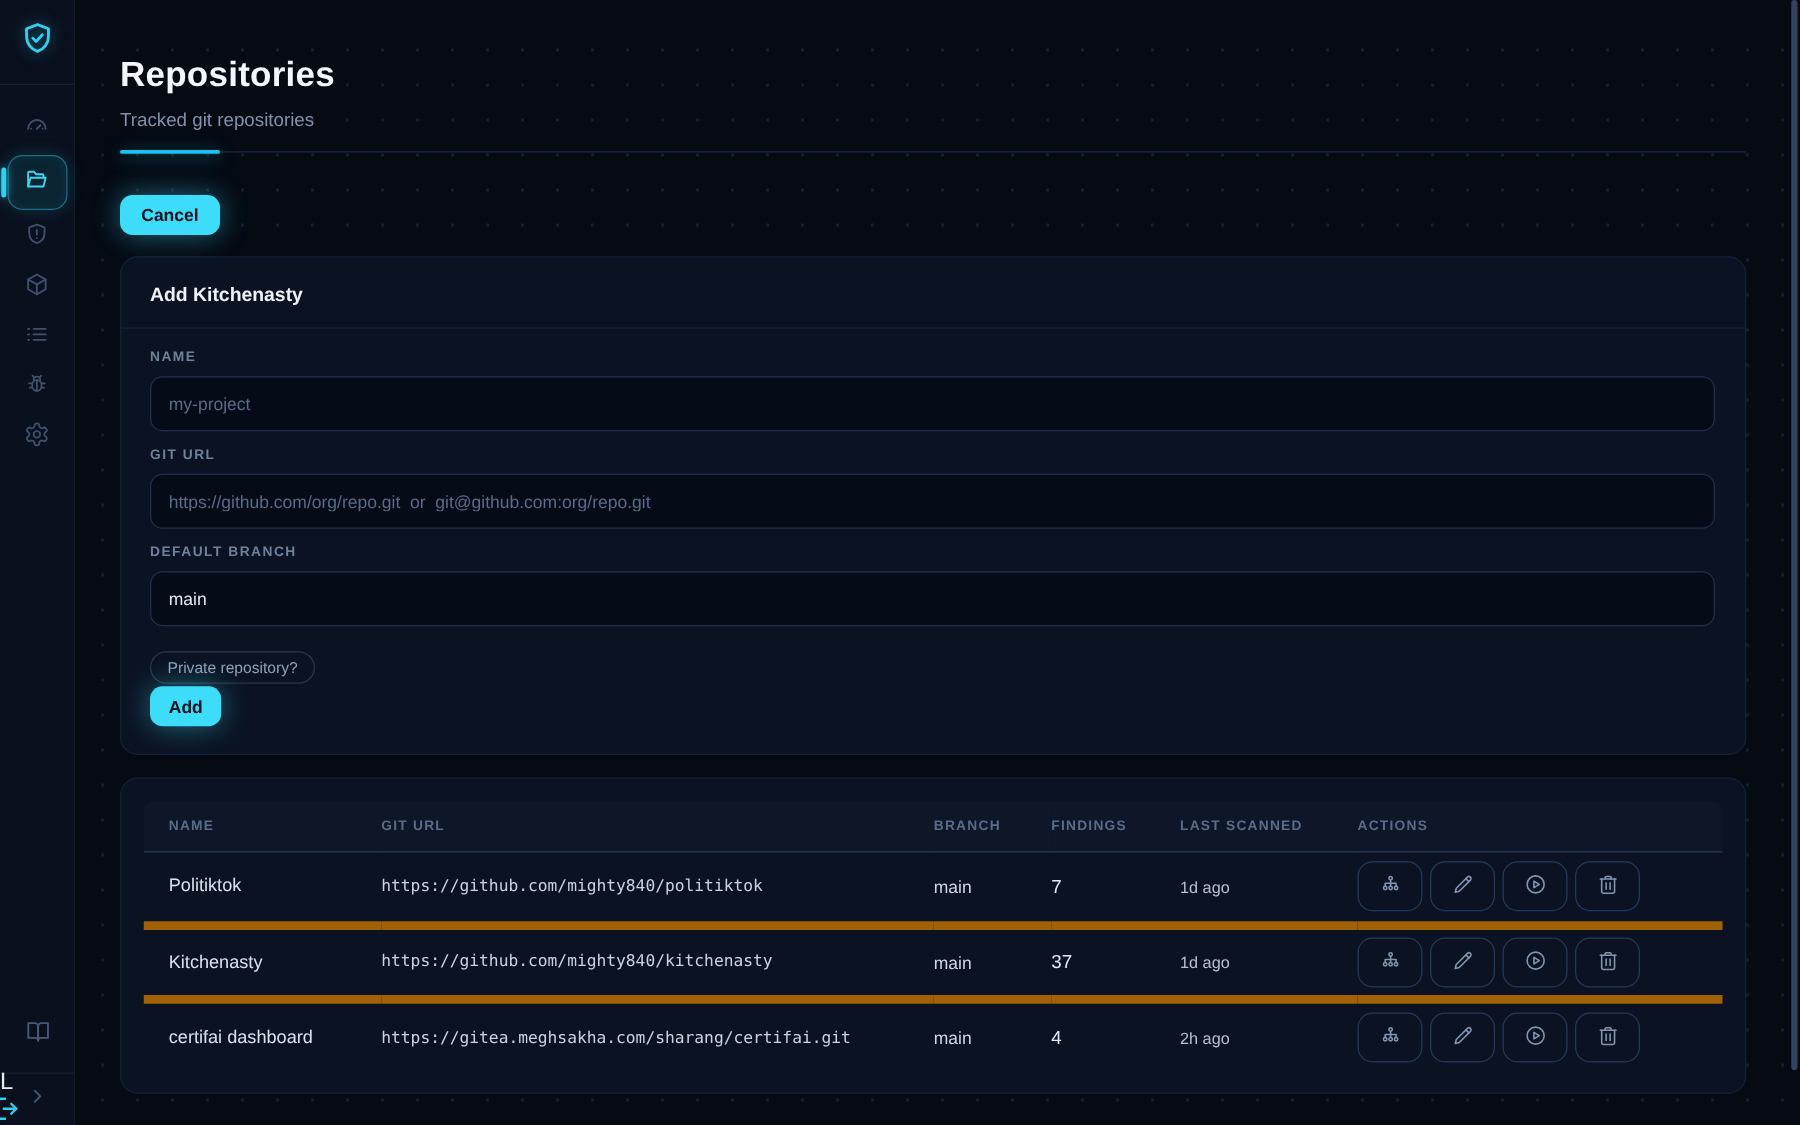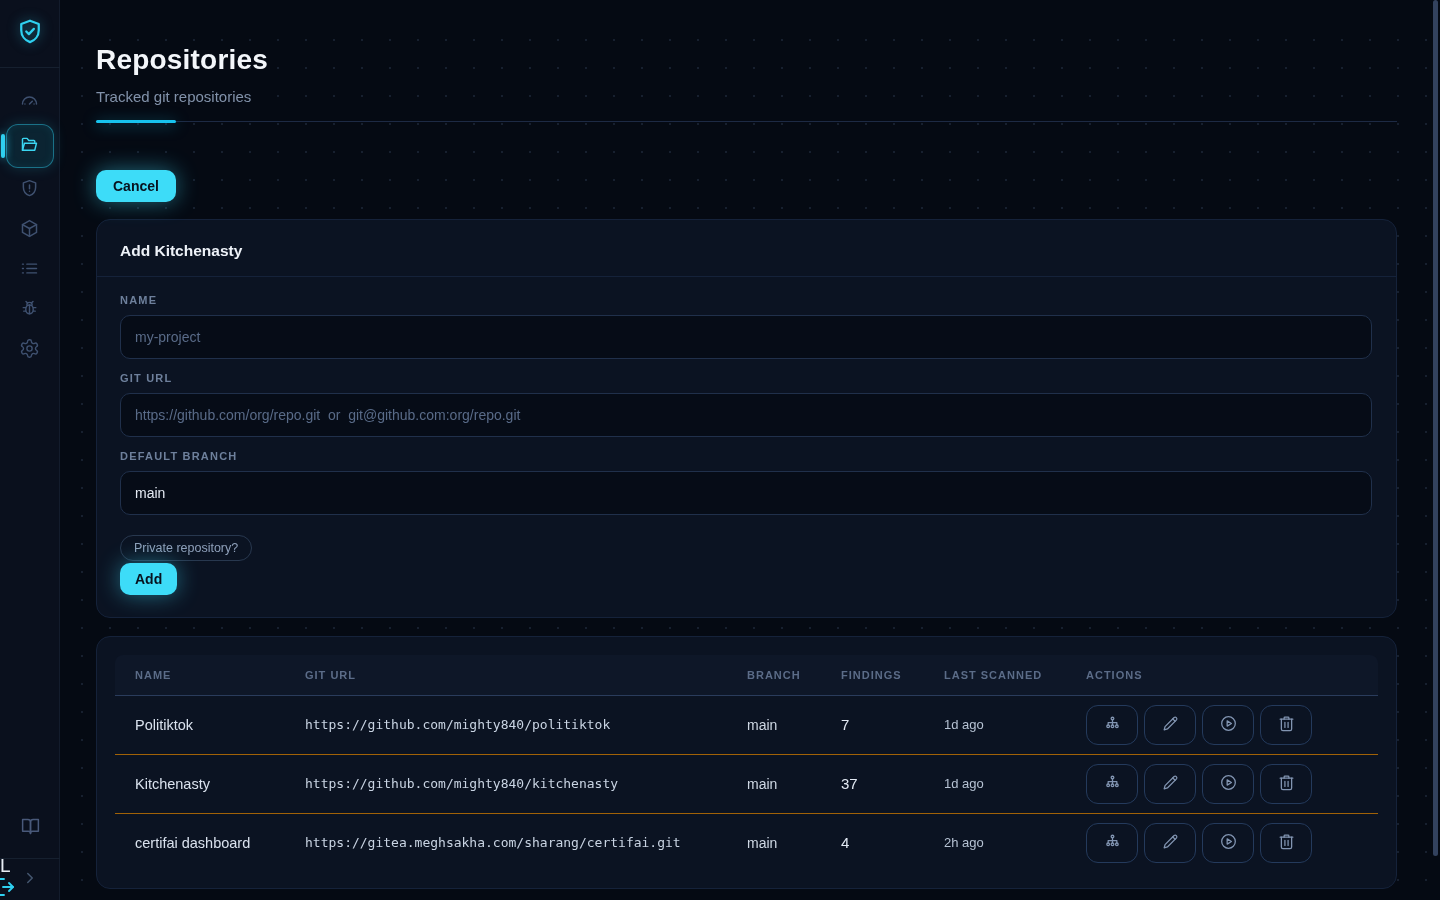--- a/index.html
+++ b/index.html
@@ -79,21 +79,21 @@
     box-shadow:0 2px 14px rgba(23,195,238,.55);
   }
 
   .btn-cyan {
     display:inline-block; background:#3ddcf8; color:#07121f;
     font-family:"Liberation Sans", sans-serif;
     font-size:14px; font-weight:700; border:none; border-radius:10px;
     padding:8px 17px; cursor:pointer;
     box-shadow:0 0 22px rgba(61,220,248,.45);
   }
-  .cancel-btn { margin-top:47px; }
+  .cancel-btn { margin-top:33px; }
 
   .card {
     background:#0b1322; border:1px solid #15223a; border-radius:14px;
   }
   .form-card { margin-top:17px; padding:22px 24px 22px 23px; }
   .card-title { font-size:15.5px; font-weight:700; color:#eef2f8; }
   .card-divider { height:1px; background:#15223a; margin:16px -24px 17px -23px; }
 
   .field-label {
     display:block; font-size:11px; font-weight:700; letter-spacing:1.2px;
@@ -122,21 +122,21 @@
   table { width:100%; border-collapse:collapse; table-layout:fixed; }
   col.c-name { width:190px; } col.c-url { width:442px; } col.c-branch { width:94px; }
   col.c-findings { width:103px; } col.c-scanned { width:142px; }
   thead th {
     background:#0e1728; text-align:left; font-size:11px; font-weight:700;
     letter-spacing:1px; color:#5b6c88; text-transform:uppercase;
     height:40px; padding:0; border-bottom:1px solid #2a3c5c;
   }
   thead th:first-child { padding-left:20px; border-top-left-radius:8px; }
   thead th:last-child { border-top-right-radius:8px; }
-  tbody td { height:59px; padding:0; border-bottom:1px solid #a16207; vertical-align:middle; }
+  tbody td { height:59px; padding:0; border-bottom:7px solid #a16207; vertical-align:middle; }
   tbody tr:last-child td { border-bottom:none; }
   td.cell-name { padding-left:20px; font-size:14.5px; color:#dae2ee; }
   td.cell-url { font-family:"DejaVu Sans Mono", monospace; font-size:13px; color:#c9d4e3;margin-left:32px; }
   td.cell-branch { font-size:14px; color:#cfd8e4; }
   td.cell-findings { font-size:15px; color:#e2e9f3; }
   td.cell-scanned { font-size:13px; color:#b6c2d3; }
   .actions-wrap { display:flex; gap:6px; }
   .icon-btn {
     width:52px; height:40px; border-radius:12px; border:1px solid #243a5c;
     background:transparent; color:#8295b2; display:flex; align-items:center; justify-content:center;

